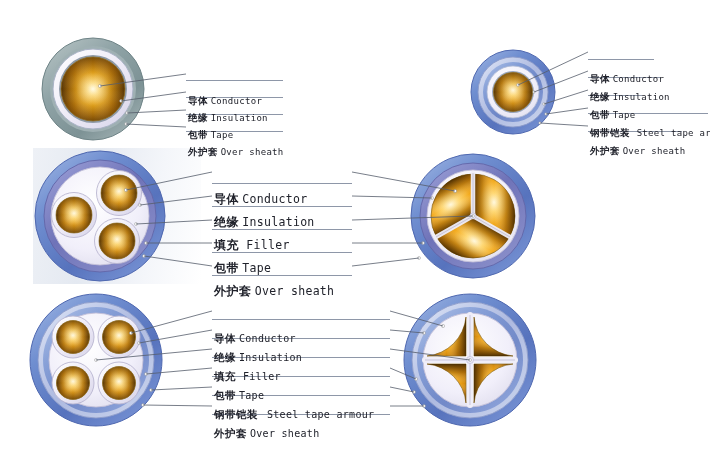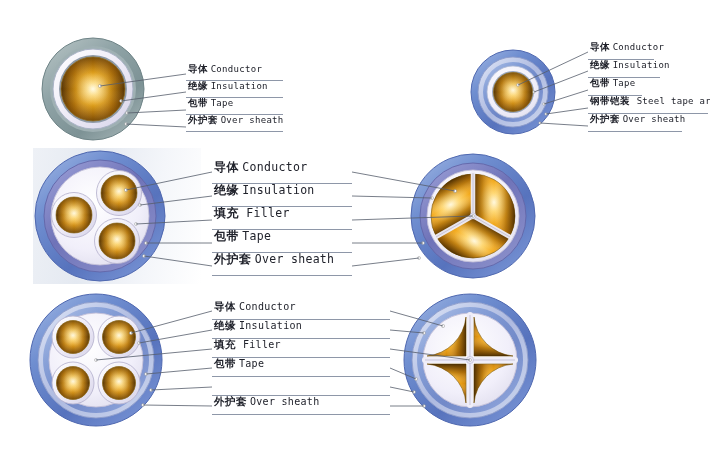--- a/index.html
+++ b/index.html
@@ -18,20 +18,21 @@
     position:relative;
     white-space:nowrap;
     line-height:1;
     color:#20222b;
   }
   .lbl-row .txt{
     display:inline-block;
     padding:0 2px 2px 2px;
     position:relative;
     z-index:2;
+    margin-top:32px;
   }
   .cn{
     font-family:"DejaVu Sans","Liberation Sans",sans-serif;
     font-weight:600;
     letter-spacing:.5px;
   }
   .en{
     font-family:"DejaVu Sans Mono","Liberation Mono",monospace;
     letter-spacing:.3px;
   }
@@ -478,20 +479,22 @@
       <span class="txt"><span class="cn">填充</span>
       <span class="en" style="margin-left:4px;">Filler</span></span>
       <span class="rule" style="width:178px;"></span>
     </div>
     <div class="lbl-row">
       <span class="txt"><span class="cn">包带</span>
       <span class="en">Tape</span></span>
       <span class="rule" style="width:178px;"></span>
     </div>
     <div class="lbl-row">
+      <span class="txt"><span class="cn">钢带铠装</span>
+      <span class="en" style="margin-left:6px;">Steel tape armour</span></span>
       <span class="rule" style="width:178px;"></span>
     </div>
     <div class="lbl-row">
       <span class="txt"><span class="cn">外护套</span>
       <span class="en">Over sheath</span></span>
       <span class="rule" style="width:178px;"></span>
     </div>
   </div>
 
 </div>

